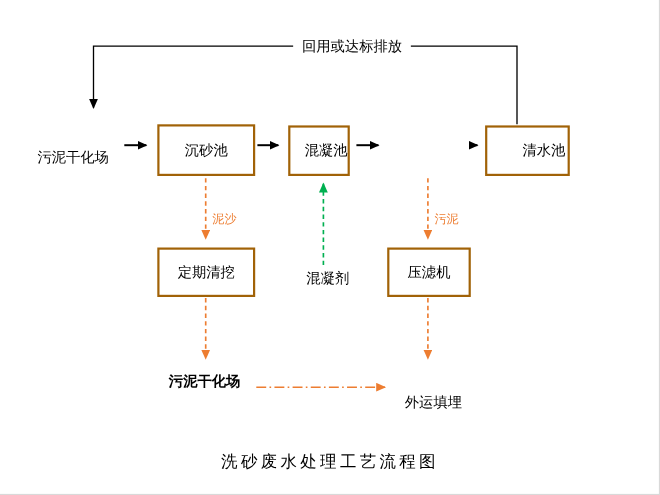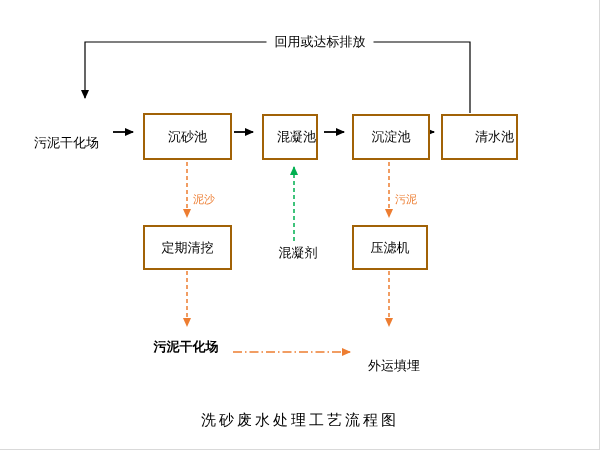--- a/index.html
+++ b/index.html
@@ -74,23 +74,20 @@
   <div class="feedback-lbl" style="left:320px;top:42px;">回用或达标排放</div>
 
   <div class="lbl" style="left:34px;top:134px;">污泥干化场</div>
 
   <div class="box" style="left:143px;top:113px;width:89px;height:47px;">
     <span>沉砂池</span>
   </div>
   <div class="box" style="left:262px;top:114px;width:56px;height:46px;justify-content:flex-end;">
     <span>混凝池</span>
   </div>
-  <div class="box" style="left:352px;top:114px;width:78px;height:46px;">
-    <span>沉淀池</span>
-  </div>
   <div class="box" style="left:441px;top:114px;width:77px;height:46px;padding-left:30px;">
     <span>清水池</span>
   </div>
 
   <div class="lbl flow-note" style="left:193px;top:192px;">泥沙</div>
   <div class="lbl flow-note" style="left:395px;top:192px;">污泥</div>
 
   <div class="box" style="left:143px;top:225px;width:89px;height:45px;">
     <span>定期清挖</span>
   </div>

